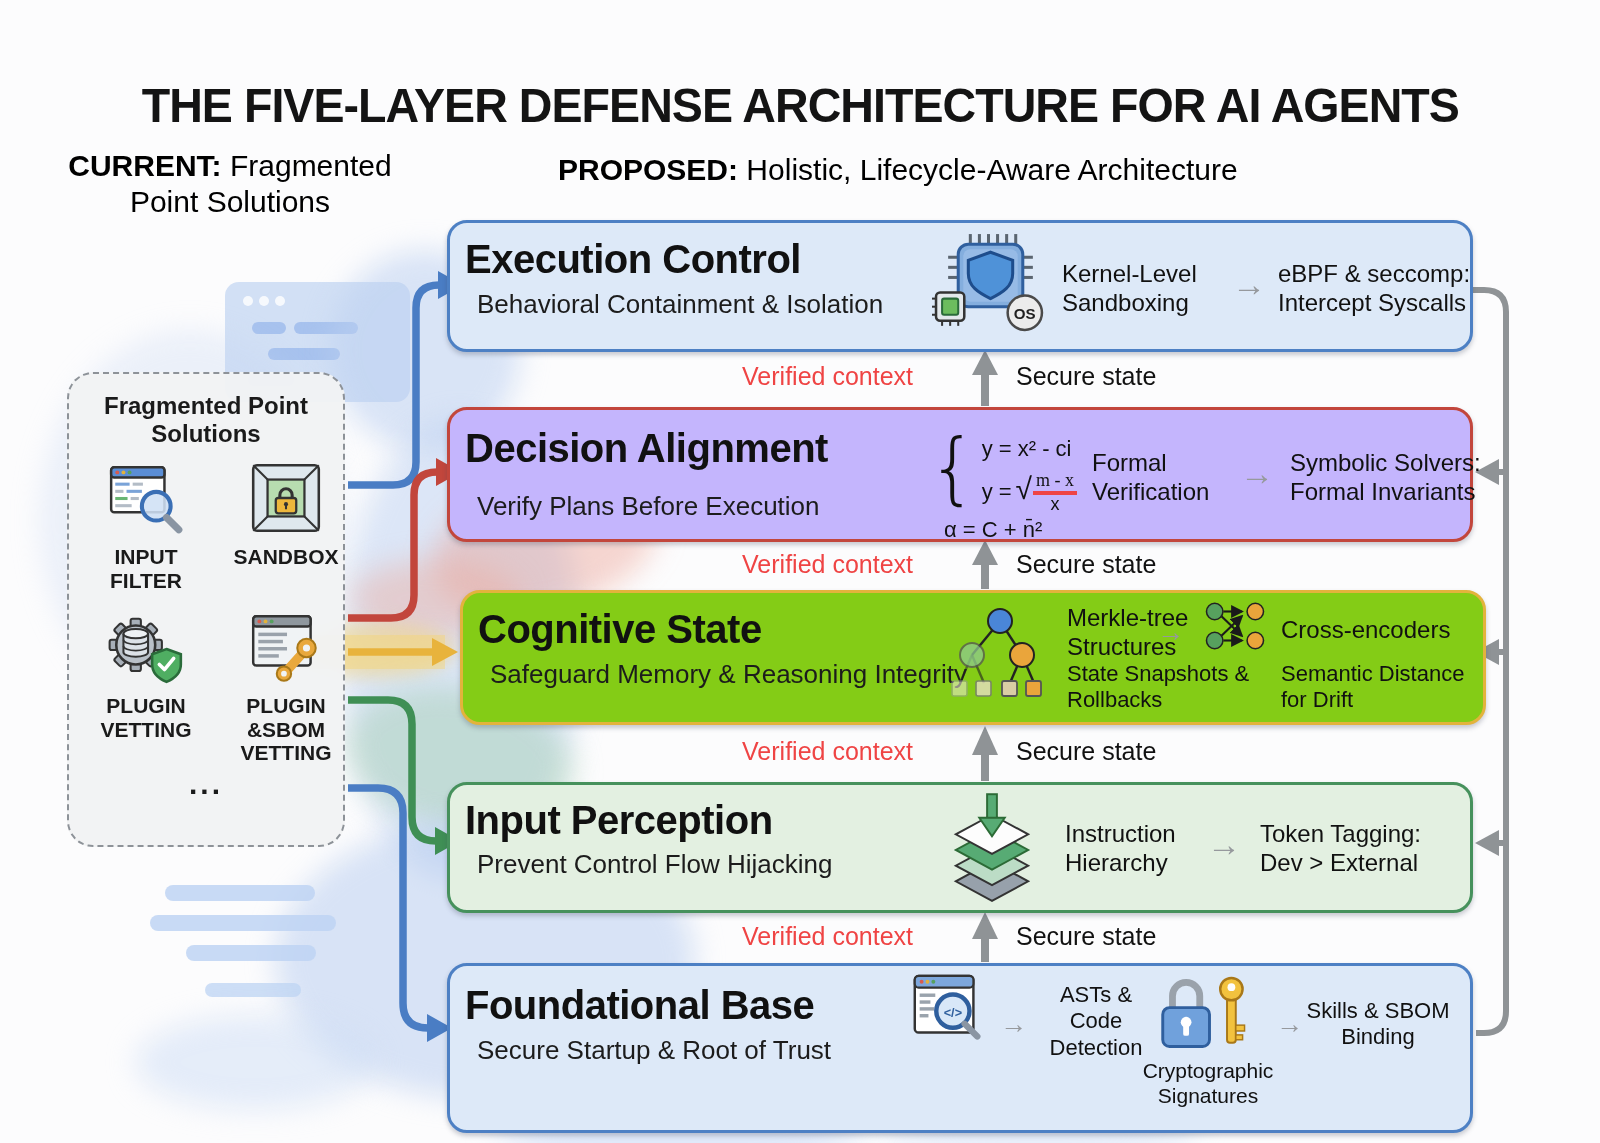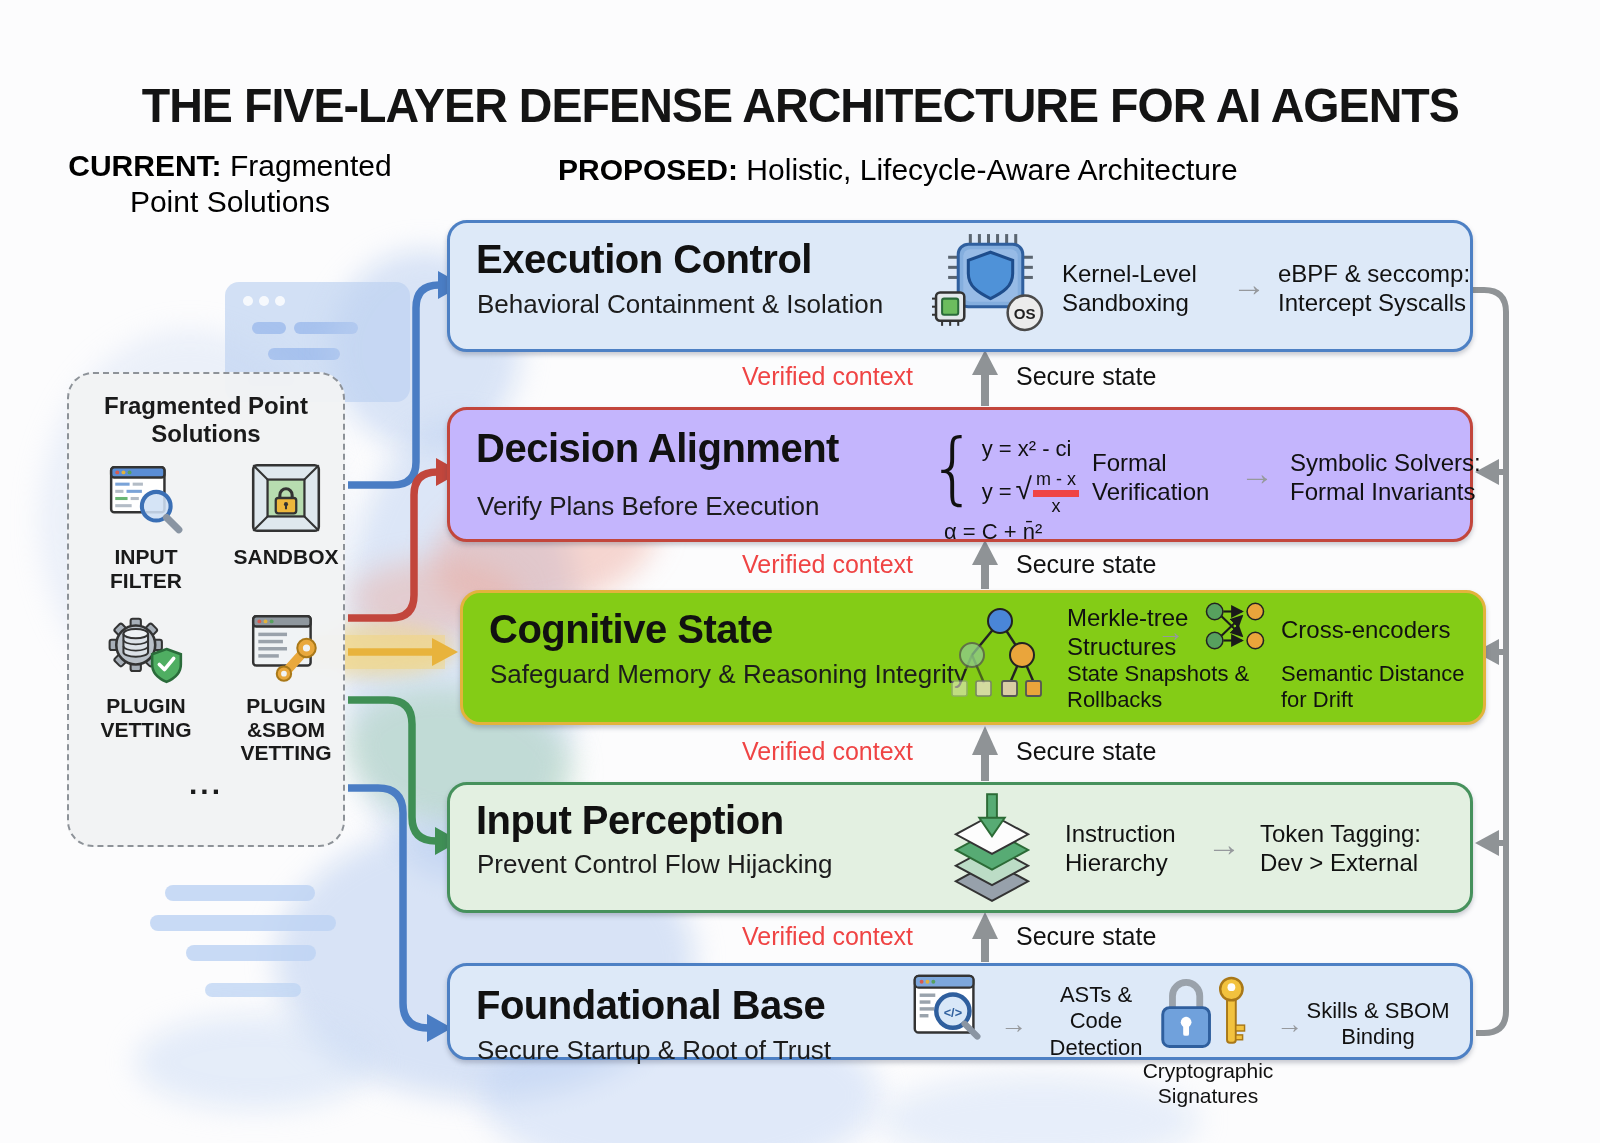--- a/index.html
+++ b/index.html
@@ -25,39 +25,39 @@
     margin:18px 30px 10px;color:#1a1a1a;}
   .frag-grid{display:grid;grid-template-columns:1fr 1fr;column-gap:18px;row-gap:14px;
     padding:0 16px;width:100%;box-sizing:border-box;}
   .frag-item{display:flex;flex-direction:column;align-items:center;}
   .frag-item .lbl{font-size:21px;font-weight:bold;text-align:center;line-height:1.12;
     margin-top:6px;width:122px;color:#1a1a1a;}
   .frag-more{font-size:30px;font-weight:bold;letter-spacing:3px;margin-top:2px;color:#1a1a1a;}
   
   .layer{position:absolute;left:447px;width:1026px;border:3px solid #888;border-radius:20px;
     box-sizing:border-box;z-index:2;box-shadow:0 3px 5px rgba(60,70,90,.28);}
-  .layer .l-title{position:absolute;left:26px;font-size:40px;font-weight:bold;
+  .layer .l-title{position:absolute;left:15px;font-size:40px;font-weight:bold;
     letter-spacing:-.5px;color:#111;white-space:nowrap;}
   .layer .l-sub{position:absolute;left:27px;font-size:26px;color:#1c1c1c;white-space:nowrap;}
   .side-text{position:absolute;font-size:24px;line-height:1.22;color:#111;}
   .side-note{position:absolute;font-size:22px;line-height:1.18;color:#111;}
   .caption{position:absolute;font-size:21px;line-height:1.2;color:#111;text-align:center;}
   .flow-arrow{position:absolute;color:#96999d;font-weight:bold;font-size:34px;line-height:1;}
   .flow-arrow::before{content:"\2192";}
   .flow-arrow.small{font-size:27px;}
   
   .math{position:absolute;left:478px;top:10px;display:flex;flex-direction:column;color:#111;}
   .math-top{display:flex;align-items:center;}
   .math .brace{font-size:78px;font-weight:300;line-height:80px;
     font-family:"DejaVu Sans",sans-serif;color:#111;}
   .math .eqs{display:flex;flex-direction:column;font-size:22px;line-height:1.55;padding-left:4px;margin-top:12px;}
   .sqrt-sign{font-size:30px;margin:0 1px 0 4px;}
   .frac{display:inline-flex;flex-direction:column;text-align:center;font-size:18px;
     line-height:1.1;vertical-align:middle;}
-  .frac .num{border-bottom:7px solid #ef4444;padding:0 3px;}
+  .frac .num{border-bottom:4px solid #ef4444;padding:0 3px;font-family:Liberation Serif, serif;}
   .math-line3{font-size:22px;margin:2px 0 0 16px;}
   
   .gap-row{position:absolute;left:0;width:1600px;z-index:3;height:32px;}
   .gap-row .gl{position:absolute;left:693px;width:220px;text-align:right;font-size:25px;color:#ef4444;}
   .gap-row .gr{position:absolute;left:1016px;width:240px;text-align:left;font-size:25px;color:#111;}
   svg text{font-family:"Liberation Sans",sans-serif;}
   .overlay{position:absolute;left:0;top:0;z-index:1;}
   .icon-abs{position:absolute;}
 </style>
 </head>
@@ -365,21 +365,21 @@
     <div class="side-text" style="left:615px;top:34px;width:140px;">Instruction Hierarchy</div>
     <div class="flow-arrow" style="left:757px;top:42px;"></div>
     <div class="side-text" style="left:810px;top:34px;width:190px;">Token Tagging: Dev &gt; External</div>
   </div>
 
   <div class="gap-row" style="top:922px;">
     <span class="gl">Verified context</span>
     <span class="gr">Secure state</span>
   </div>
 
-  <div class="layer" style="top: 963px; height: 97px; border-color: rgb(77, 128, 196); background: rgb(221, 233, 248);">
+  <div class="layer" style="top: 963px; height: 170px; border-color: rgb(77, 128, 196); background: rgb(221, 233, 248);">
     <div class="l-title" style="top:17px;">Foundational Base</div>
     <div class="l-sub" style="top:69px;">Secure Startup &amp; Root of Trust</div>
     <svg class="icon-abs" style="left:458px;top:6px;" width="80" height="86" viewBox="0 0 80 88">
       <rect x="6" y="4" width="60" height="58" rx="4" fill="#ffffff" stroke="#333" stroke-width="2.5"></rect>
       <rect x="6" y="4" width="60" height="12" rx="4" fill="#7da7dc" stroke="#333" stroke-width="2.2"></rect>
       <circle cx="13" cy="10" r="2" fill="#d85c4f"></circle>
         <circle cx="19" cy="10" r="2" fill="#e3b23a"></circle>
         <circle cx="25" cy="10" r="2" fill="#57a15e"></circle>
       <rect x="11" y="22" width="16" height="3.5" fill="#9aa3ac"></rect>
         <rect x="11" y="29" width="11" height="3.5" fill="#9aa3ac"></rect>

